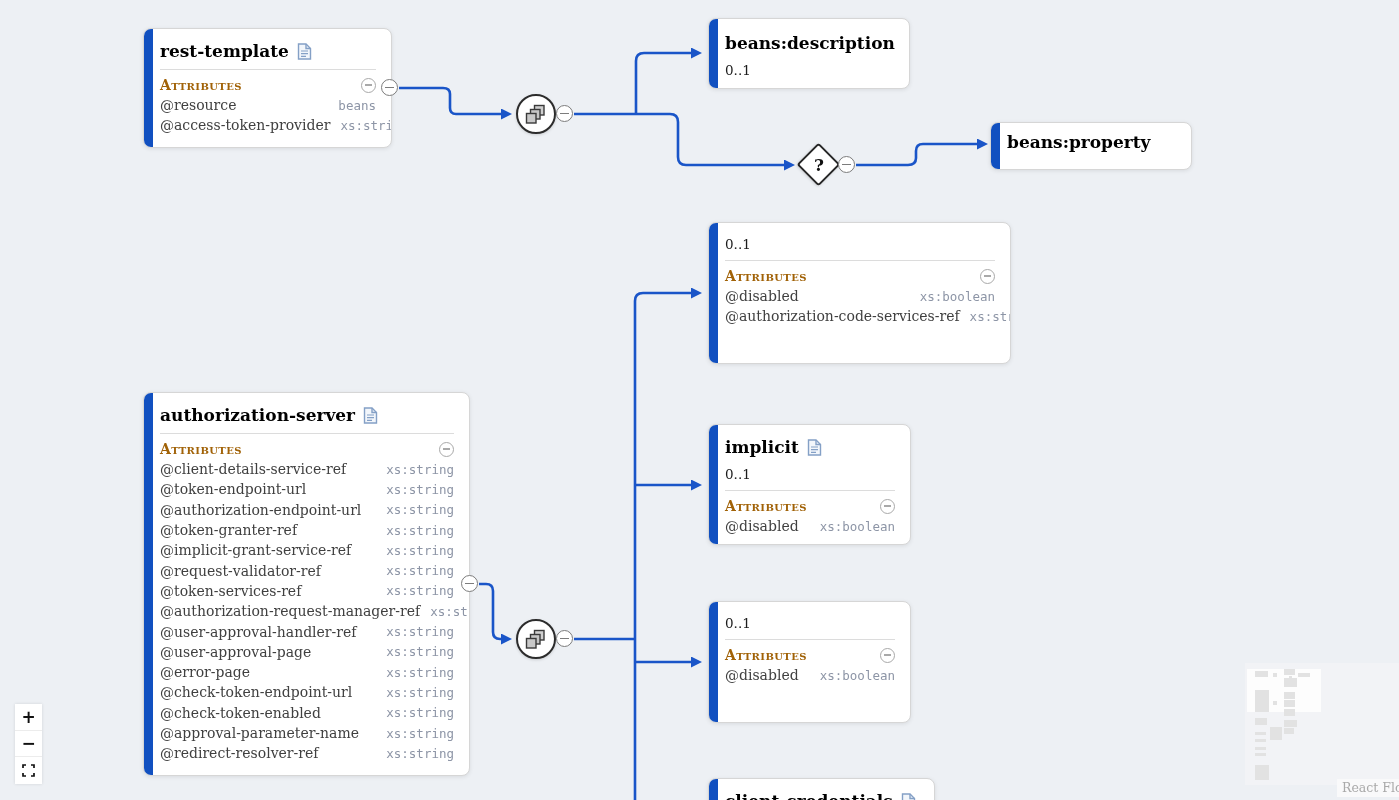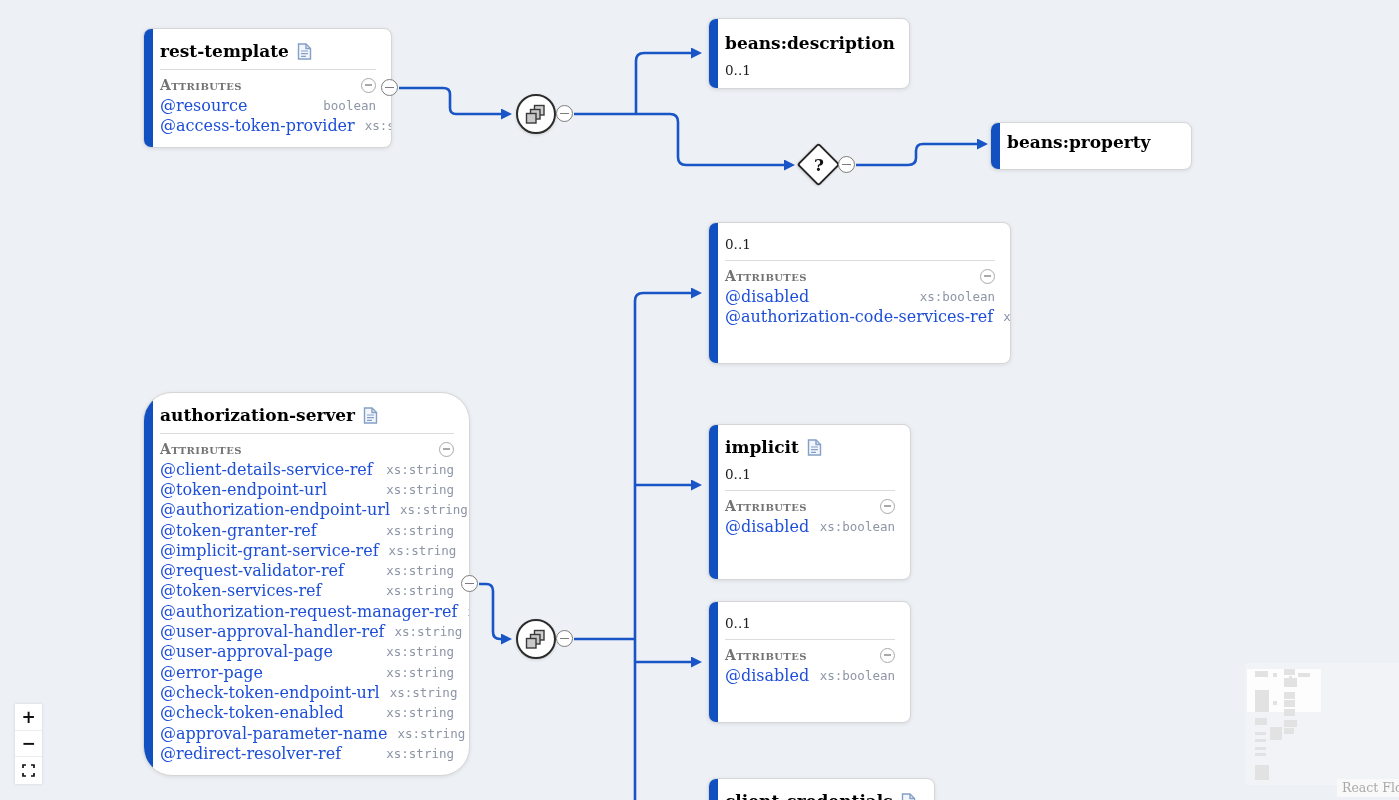--- a/index.html
+++ b/index.html
@@ -15,23 +15,23 @@
   
   .card { position:absolute; background:#fff; border:1px solid #d6d6d6; border-radius:8px;
           box-shadow:0 1px 4px rgba(0,0,0,.09); overflow:hidden; }
   .bar  { position:absolute; left:0; top:0; bottom:0; width:9px; background:#1150c0; }
   .content { position:absolute; left:9px; right:0; top:0; bottom:0; padding:8px 15px 8px 7px; }
   .title-row { height:28px; display:flex; align-items:center; gap:8px; }
   .title { font-weight:bold; font-size:17px; color:#000; white-space:nowrap; }
   .occurs { height:25px; display:flex; align-items:center; font-size:13.5px; color:#1c1c1c; }
   .divider { border-top:1px solid #dcdcdc; margin-top:4px; }
   .attr-header { margin-top:5px; height:20px; display:flex; align-items:center; justify-content:space-between; }
-  .attr-label { font-variant:small-caps; font-weight:bold; font-size:14px; letter-spacing:.4px; color:#737373; }
+  .attr-label { font-variant:small-caps; font-weight:bold; font-size:14px; letter-spacing:.4px; color:#a16207; }
   .attr-row { height:20.3px; display:flex; align-items:center; justify-content:space-between; gap:10px; }
-  .attr-name { font-size:16px; color:#1d4ed8; white-space:nowrap; }
+  .attr-name { font-size:14px; color:#404040; white-space:nowrap; }
   .attr-type { font-family:"DejaVu Sans Mono", monospace; font-size:12.5px; color:#8d95a6; white-space:nowrap; }
   .center-title { display:flex; align-items:center; height:100%; }
 
   .doc-icon { flex:0 0 auto; }
 
   
   .minus-sm { width:15px; height:15px; border:1.3px solid #a9a9a9; border-radius:50%;
               position:relative; background:#fff; flex:0 0 auto; }
   .minus-sm::before { content:""; position:absolute; left:3px; right:3px; top:50%;
               height:1.4px; margin-top:-0.7px; background:#a9a9a9; }
@@ -106,21 +106,21 @@
         </svg>
       </div>
       <div class="divider"></div>
       <div class="attr-header">
         <span class="attr-label">Attributes</span>
         <span class="minus-sm"></span>
       </div>
       <div>
           <div class="attr-row">
             <span class="attr-name">@resource</span>
-            <span class="attr-type">boolean</span>
+            <span class="attr-type">beans</span>
           </div>
           <div class="attr-row">
             <span class="attr-name">@access-token-provider</span>
             <span class="attr-type">xs:string</span>
           </div>
         </div>
     </div>
   </div>
   <div class="connector" style="left:381px; top:79px;"></div>
 
@@ -171,21 +171,21 @@
             <span class="attr-type">xs:boolean</span>
           </div>
           <div class="attr-row">
             <span class="attr-name">@authorization-code-services-ref</span>
             <span class="attr-type">xs:string</span>
           </div>
         </div>
     </div>
   </div>
 
-  <div class="card" style="left:708px; top:424px; width:203px; height:156px;">
+  <div class="card" style="left:708px; top:424px; width:203px; height:121px;">
     <div class="bar"></div>
     <div class="content">
       <div class="title-row">
         <span class="title">implicit</span>
         <svg class="doc-icon" width="15" height="17" viewBox="0 0 15 17">
           <path d="M1.5 1 H9 L13.5 5.5 V16 H1.5 Z" fill="#f2f6fb" stroke="#84a0c6" stroke-width="1.4"></path>
           <path d="M9 1 V5.5 H13.5" fill="none" stroke="#84a0c6" stroke-width="1.4"></path>
           <path d="M4 8 H11 M4 10.7 H11 M4 13.4 H9" stroke="#84a0c6" stroke-width="1.2"></path>
         </svg>
       </div>
@@ -215,21 +215,21 @@
       </div>
       <div>
           <div class="attr-row">
             <span class="attr-name">@disabled</span>
             <span class="attr-type">xs:boolean</span>
           </div>
         </div>
     </div>
   </div>
 
-  <div class="card" style="left:143px; top:392px; width:327px; height:384px;border-radius:29px;">
+  <div class="card" style="left:143px; top:392px; width:327px; height:384px;">
     <div class="bar"></div>
     <div class="content">
       <div class="title-row">
         <span class="title">authorization-server</span>
         <svg class="doc-icon" width="15" height="17" viewBox="0 0 15 17">
           <path d="M1.5 1 H9 L13.5 5.5 V16 H1.5 Z" fill="#f2f6fb" stroke="#84a0c6" stroke-width="1.4"></path>
           <path d="M9 1 V5.5 H13.5" fill="none" stroke="#84a0c6" stroke-width="1.4"></path>
           <path d="M4 8 H11 M4 10.7 H11 M4 13.4 H9" stroke="#84a0c6" stroke-width="1.2"></path>
         </svg>
       </div>

